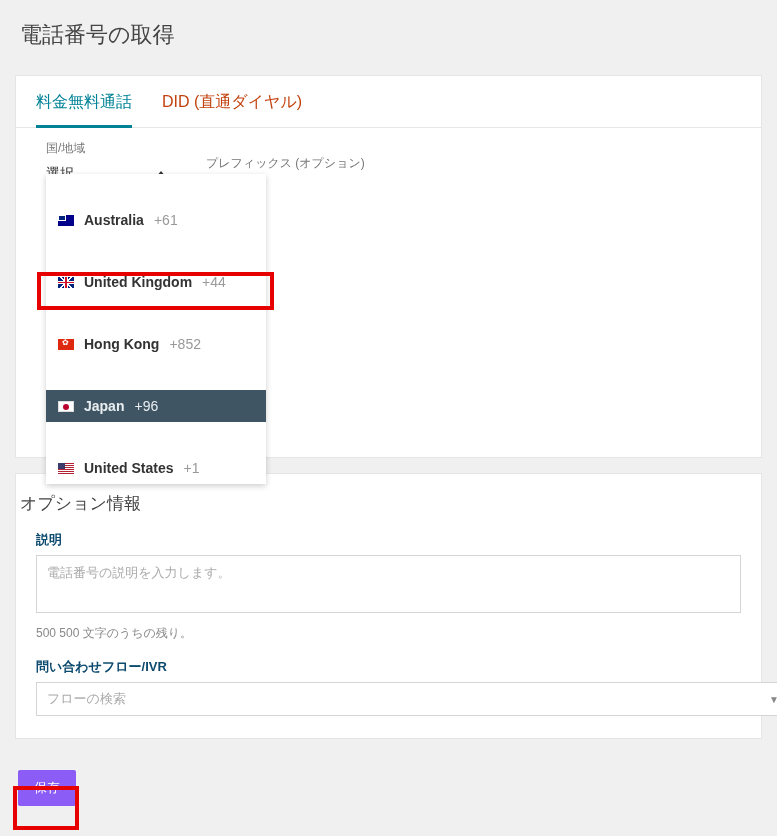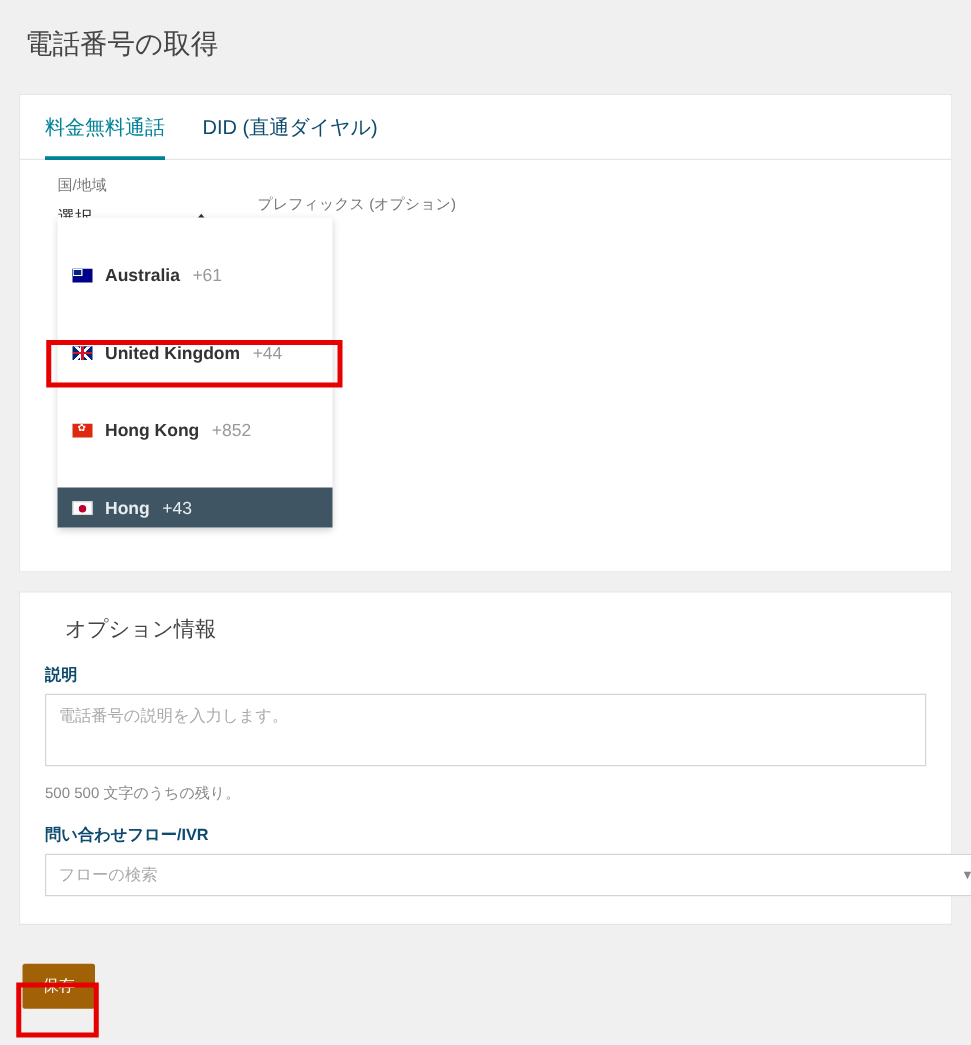--- a/index.html
+++ b/index.html
@@ -25,21 +25,21 @@
   }
   .tabs {
     display: flex;
     border-bottom: 1px solid #e6e6e6;
     padding: 0 20px;
     gap: 30px;
   }
   .tab {
     padding: 16px 0 12px 0;
     font-size: 16px;
-    color: #0c4a6e;
+    color: #c2410c;
     cursor: pointer;
     border-bottom: 3px solid transparent;
     margin-bottom: -1px;
   }
   .tab.active {
     color: #008296;
     border-bottom: 3px solid #008296;
   }
   .filters {
     display: flex;
@@ -118,21 +118,21 @@
   .flag-hk { background: #de2910; }
   .flag-hk::after { content:"✿"; position:absolute; color:#fff; font-size:8px; top:-1px; left:4px; }
   .flag-jp { background: #fff; border:1px solid #ddd; }
   .flag-jp::after { content:""; position:absolute; width:6px; height:6px; background:#bc002d; border-radius:50%; top:2px; left:4px; }
   .flag-us { background: linear-gradient(#b22234 50%, #fff 50%); background-size: 100% 2px; }
   .flag-us::before { content:""; position:absolute; width:7px; height:6px; background:#3c3b6e; top:0; left:0; }
   .panel-body-space { height: 270px; }
   .section-title {
     font-size: 17px;
     font-weight: 400;
-    padding: 18px 20px 10px 36px;
+    padding: 18px 20px 10px 4px;
     color: #444;
   }
   .field-block { padding: 6px 20px 4px 20px; }
   .field-label { font-size: 13px; font-weight: 700; color: #0c4a6e; margin-bottom: 6px; }
   textarea.desc {
     width: 100%;
     height: 58px;
     border: 1px solid #d5d5d5;
     border-radius: 0;
     padding: 8px 10px;
@@ -163,21 +163,21 @@
     padding: 16px 15px 0 18px;
   }
   .btn {
     padding: 9px 16px;
     font-size: 13px;
     border: none;
     border-radius: 2px;
     cursor: pointer;
     color: #fff;
   }
-  .btn-save { background: #a16207; color: #fff; }
+  .btn-save { background: #8b5cf6; color: #fff; }
   .btn-cancel { background: #4a5a68; color: #fff; }
 </style>
 </head>
 <body>
 
 <div class="page-title">電話番号の取得</div>
 
 <div class="panel">
   <div class="tabs">
     <div class="tab active">料金無料通話</div>
@@ -207,22 +207,27 @@
         <span class="country">United Kingdom</span>
         <span class="code">+44</span>
       </div>
       <div class="dropdown-item">
         <span class="flag flag-hk"></span>
         <span class="country">Hong Kong</span>
         <span class="code">+852</span>
       </div>
       <div class="dropdown-item selected">
         <span class="flag flag-jp"></span>
-        <span class="country">Hong</span>
-        <span class="code">+43</span>
+        <span class="country">Japan</span>
+        <span class="code">+96</span>
+      </div>
+      <div class="dropdown-item">
+        <span class="flag flag-us"></span>
+        <span class="country">United States</span>
+        <span class="code">+1</span>
       </div>
     </div>
 
   <div class="panel-body-space"></div>
 </div>
 
 <div class="panel">
   <div class="section-title">オプション情報</div>
 
   <div class="field-block">

